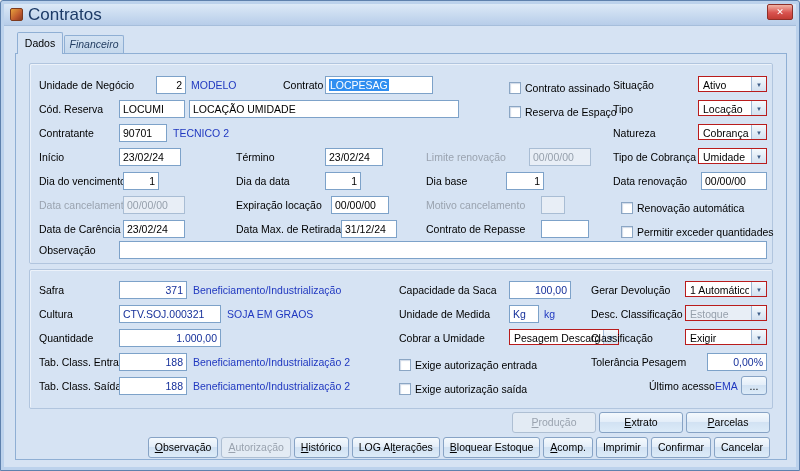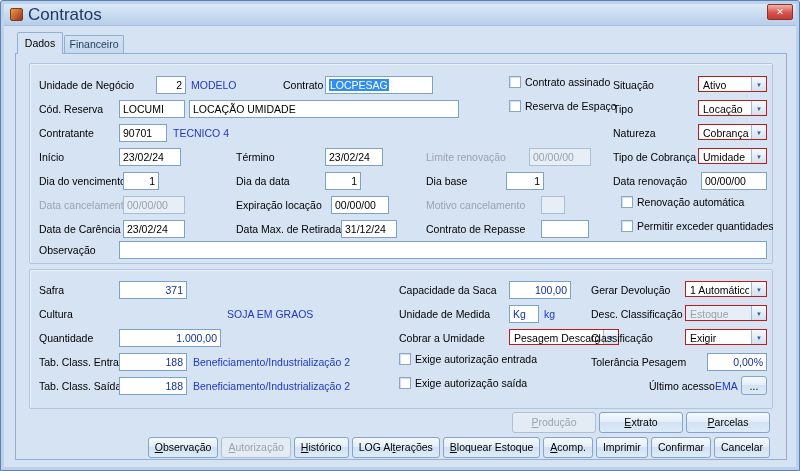--- a/index.html
+++ b/index.html
@@ -18,21 +18,21 @@
     border:1px solid #7d3a1e; }
   .win-title { font-size:17px; color:#1c3a66; }
   .closebtn { position:absolute; right:6px; top:3px; width:26px; height:16px;
     background:linear-gradient(#f0b5a6,#d9534f 55%,#c13c34);
     border:1px solid #8f2f28; border-radius:2px; color:#fff;
     font-size:9px; line-height:14px; text-align:center; cursor:pointer; }
 
   .tab { position:absolute; text-align:center; border:1px solid #8fafd4; border-bottom:none;
     border-radius:2px 2px 0 0; line-height:18px; }
   .tab.active { top:31px; height:22px; background:#d6e3f3; z-index:3; line-height:21px; }
-  .tab.inactive { top:34px; height:26px; background:linear-gradient(#d3e2f2,#bed3ea); line-height:17px; color:#243f63; }
+  .tab.inactive { top:34px; height:26px; background:linear-gradient(#d3e2f2,#bed3ea); line-height:17px; color:#243f63;font-style:italic; }
   .tabpage { position:absolute; left:14px; top:52px; width:772px; height:407px;
     border:1px solid #8fafd4; background:#d6e3f3; z-index:1; }
 
   .group { position:absolute; border:1px solid #b1c5de; border-radius:2px;
     box-shadow: inset 1px 1px 0 rgba(255,255,255,.55); z-index:2; }
 
   .lbl { position:absolute; height:18px; line-height:18px; white-space:nowrap; z-index:4; }
   .lbl.dis { color:#9aa3af; }
 
   .fld { position:absolute; height:18px; background:#fff; border:1px solid #7da2c9;
@@ -47,21 +47,21 @@
 
   .combo { position:absolute; height:16px; background:#fff; border:1px solid #b91c1c; z-index:4; }
   .combo .cval { position:absolute; left:4px; right:17px; top:2px; line-height:13px;
     white-space:nowrap; overflow:hidden; }
   .combo .carr { position:absolute; right:0; top:0; bottom:0; width:15px;
     background:linear-gradient(#f4f9fd,#d3e1f0); border-left:1px solid #9fb8d4;
     font-size:6px; line-height:16px; text-align:center; color:#3f5e88; }
   .combo.dis { background:#e8eef6; }
   .combo.dis .cval { color:#96a0ac; }
 
-  .chk { position:absolute; height:18px; display:flex; align-items:flex-start; gap:4px;
+  .chk { position:absolute; height:18px; display:flex; align-items:flex-end; gap:4px;
     white-space:nowrap; z-index:4; cursor:default; }
   .chk .box { width:12px; height:12px; background:#fff; border:1px solid #8ba6c4;
     box-shadow: inset 1px 1px 1px rgba(120,150,190,.35); flex:none; }
 
   .btn { height:21px; padding:0 6px; line-height:19px; text-align:center;
     background:linear-gradient(#f4f9fd 0%, #e4eef9 45%, #d2e2f3 50%, #dcebf8 100%);
     border:1px solid #87a3c5; border-radius:3px; white-space:nowrap; cursor:pointer; z-index:4; }
   .btn.dis { color:#9aa3af; background:#e3ebf4; border-color:#aebfd3; cursor:default; }
   .btnrow { position:absolute; display:flex; gap:3px; justify-content:flex-end; z-index:4; }
   .btn.fixed { width:84px; flex:none; }
@@ -109,21 +109,21 @@
     <span>Reserva de Espaço</span>
   </div>
   <div class="lbl" style="left:612px;top:99px">Tipo</div>
   <div class="combo" style="left:697px;top:99px;width:69px">
     <span class="cval">Locação</span>
     <span class="carr">▼</span>
   </div>
 
   <div class="lbl" style="left:38px;top:123px">Contratante</div>
   <div class="fld" style="left:118px;top:123px;width:48px">90701</div>
-  <div class="desc" style="left:172px;top:123px">TECNICO 4</div>
+  <div class="desc" style="left:172px;top:123px">TECNICO 2</div>
   <div class="lbl" style="left:612px;top:123px">Natureza</div>
   <div class="combo" style="left:697px;top:123px;width:69px">
     <span class="cval">Cobrança</span>
     <span class="carr">▼</span>
   </div>
 
   <div class="lbl" style="left:38px;top:147px">Início</div>
   <div class="fld" style="left:118px;top:147px;width:62px">23/02/24</div>
   <div class="lbl" style="left:235px;top:147px">Término</div>
   <div class="fld" style="left:324px;top:147px;width:58px">23/02/24</div>
@@ -166,29 +166,31 @@
     <span>Permitir exceder quantidades</span>
   </div>
 
   <div class="lbl" style="left:38px;top:240px">Observação</div>
   <div class="fld" style="left:118px;top:240px;width:648px"></div>
 
   <div class="group" style="left:28px;top:268px;width:744px;height:140px"></div>
 
   <div class="lbl" style="left:38px;top:280px">Safra</div>
   <div class="fld num blue" style="left:118px;top:280px;width:68px">371</div>
+  <div class="desc" style="left:192px;top:280px">Beneficiamento/Industrialização</div>
   <div class="lbl" style="left:398px;top:280px">Capacidade da Saca</div>
   <div class="fld num blue" style="left:508px;top:280px;width:62px">100,00</div>
   <div class="lbl" style="left:590px;top:280px">Gerar Devolução</div>
   <div class="combo" style="left:684px;top:280px;width:82px">
     <span class="cval">1 Automático</span>
     <span class="carr">▼</span>
   </div>
 
   <div class="lbl" style="left:38px;top:304px">Cultura</div>
+  <div class="fld blue" style="left:118px;top:304px;width:102px">CTV.SOJ.000321</div>
   <div class="desc" style="left:226px;top:304px">SOJA EM GRAOS</div>
   <div class="lbl" style="left:398px;top:304px">Unidade de Medida</div>
   <div class="fld blue" style="left:508px;top:304px;width:30px">Kg</div>
   <div class="desc" style="left:543px;top:304px">kg</div>
   <div class="lbl" style="left:590px;top:304px">Desc. Classificação</div>
   <div class="combo dis" style="left:684px;top:304px;width:82px">
     <span class="cval">Estoque</span>
     <span class="carr">▼</span>
   </div>
 

